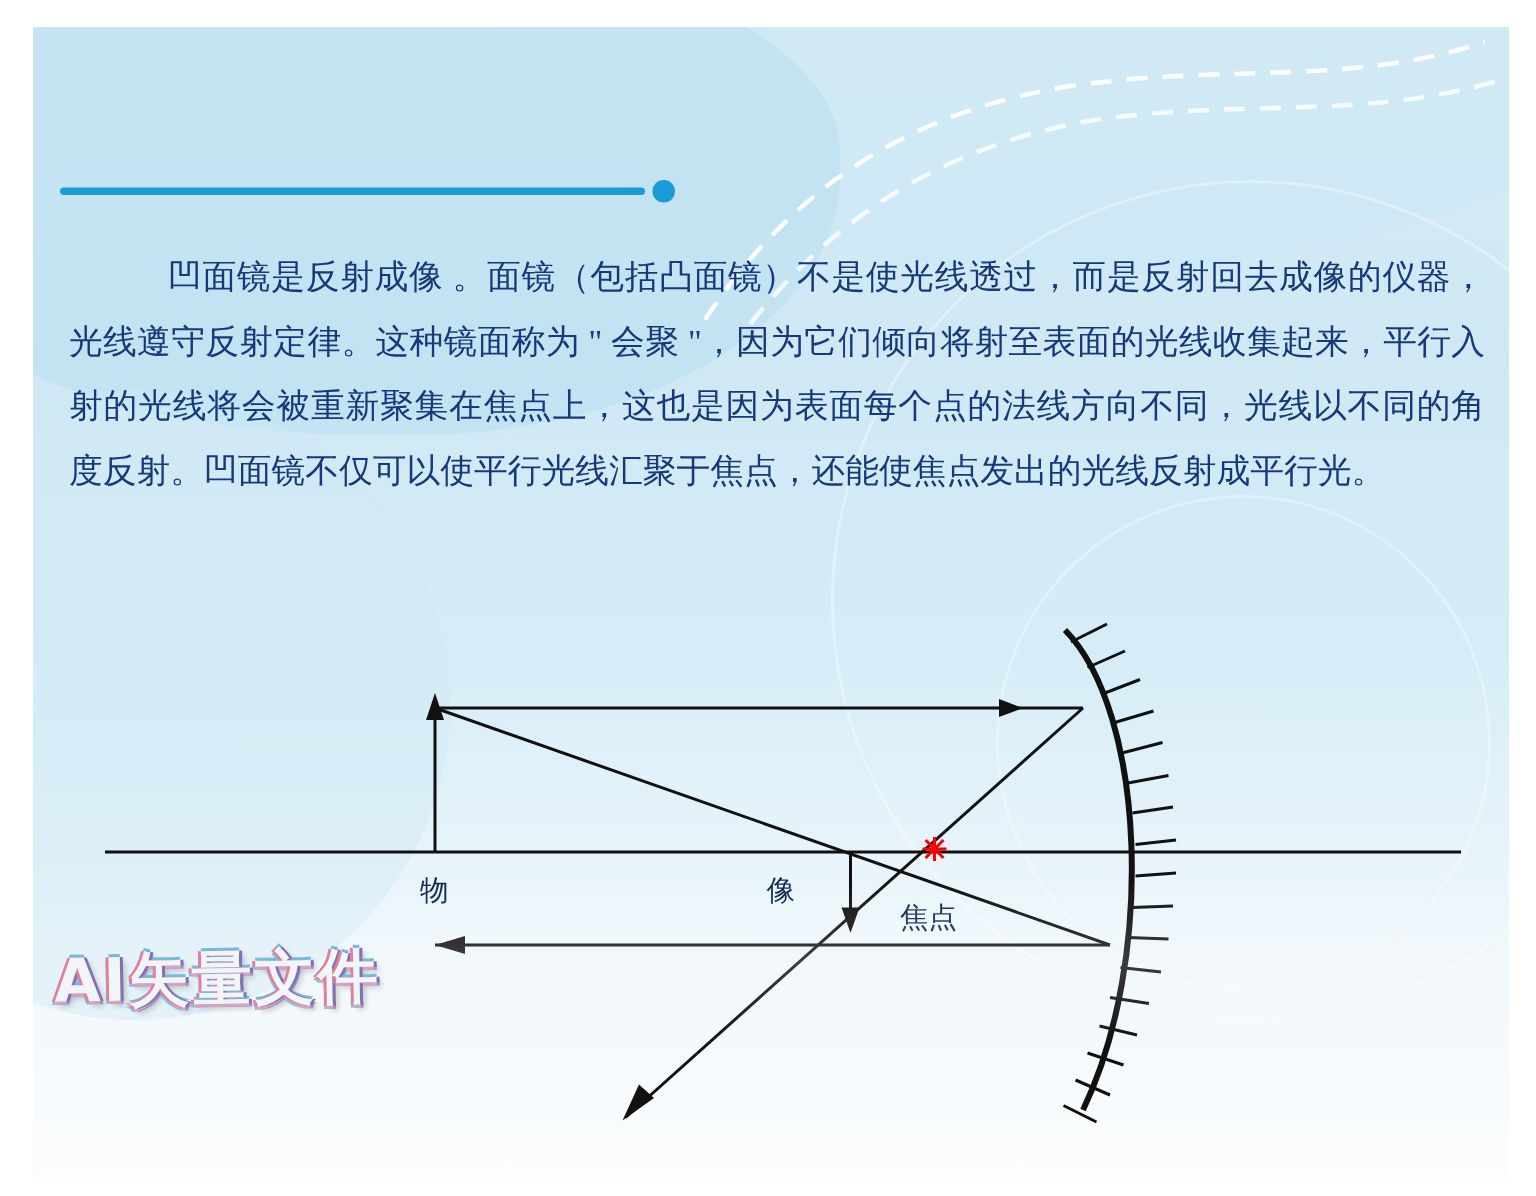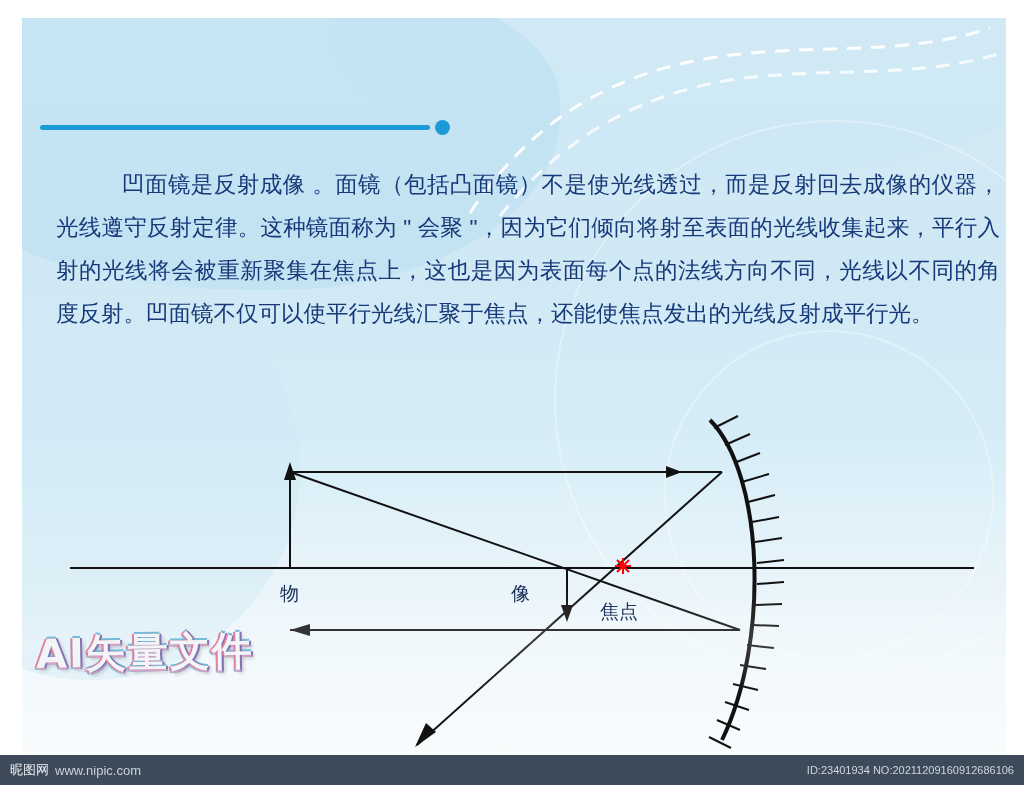--- a/index.html
+++ b/index.html
@@ -70,22 +70,22 @@
     position:absolute; left:40px; top:125px; width:390px; height:5px;
     background:#1a9ad6; border-radius:3px;
   }
   .title-dot {
     position:absolute; left:435px; top:120px; width:15px; height:15px;
     border-radius:50%; background:#1a9ad6;
   }
 
   
   .body-text {
-    position:absolute; left:56px; top:163px; width:944px;
-    font-family:Liberation Sans, sans-serif;
+    position:absolute; left:46px; top:163px; width:944px;
+    font-family:Liberation Serif, serif;
     font-size:22.5px;
     line-height:43px;
     color:#17397a;
     text-align:justify;
     text-indent:66px;
   }
 
   
   .ai-mark {
     position:absolute; left:36px; top:625px;
@@ -207,21 +207,14 @@
     </g>
 
     <text class="dlabel" x="258" y="200">物</text>
     <text class="dlabel" x="489" y="200">像</text>
     <text class="dlabel" x="578" y="218">焦点</text>
   </svg>
 
   <div class="band"></div>
   <div class="ai-mark">AI矢量文件</div>
 
-  <div class="bottom-bar">
-    <div class="bb-left">
-      <span class="sitename">昵图网</span>
-      <span class="url">www.nipic.com</span>
-    </div>
-    <div class="bb-right">ID:23401934 NO:20211209160912686106</div>
-  </div>
 
 </div>
 
 </body></html>

